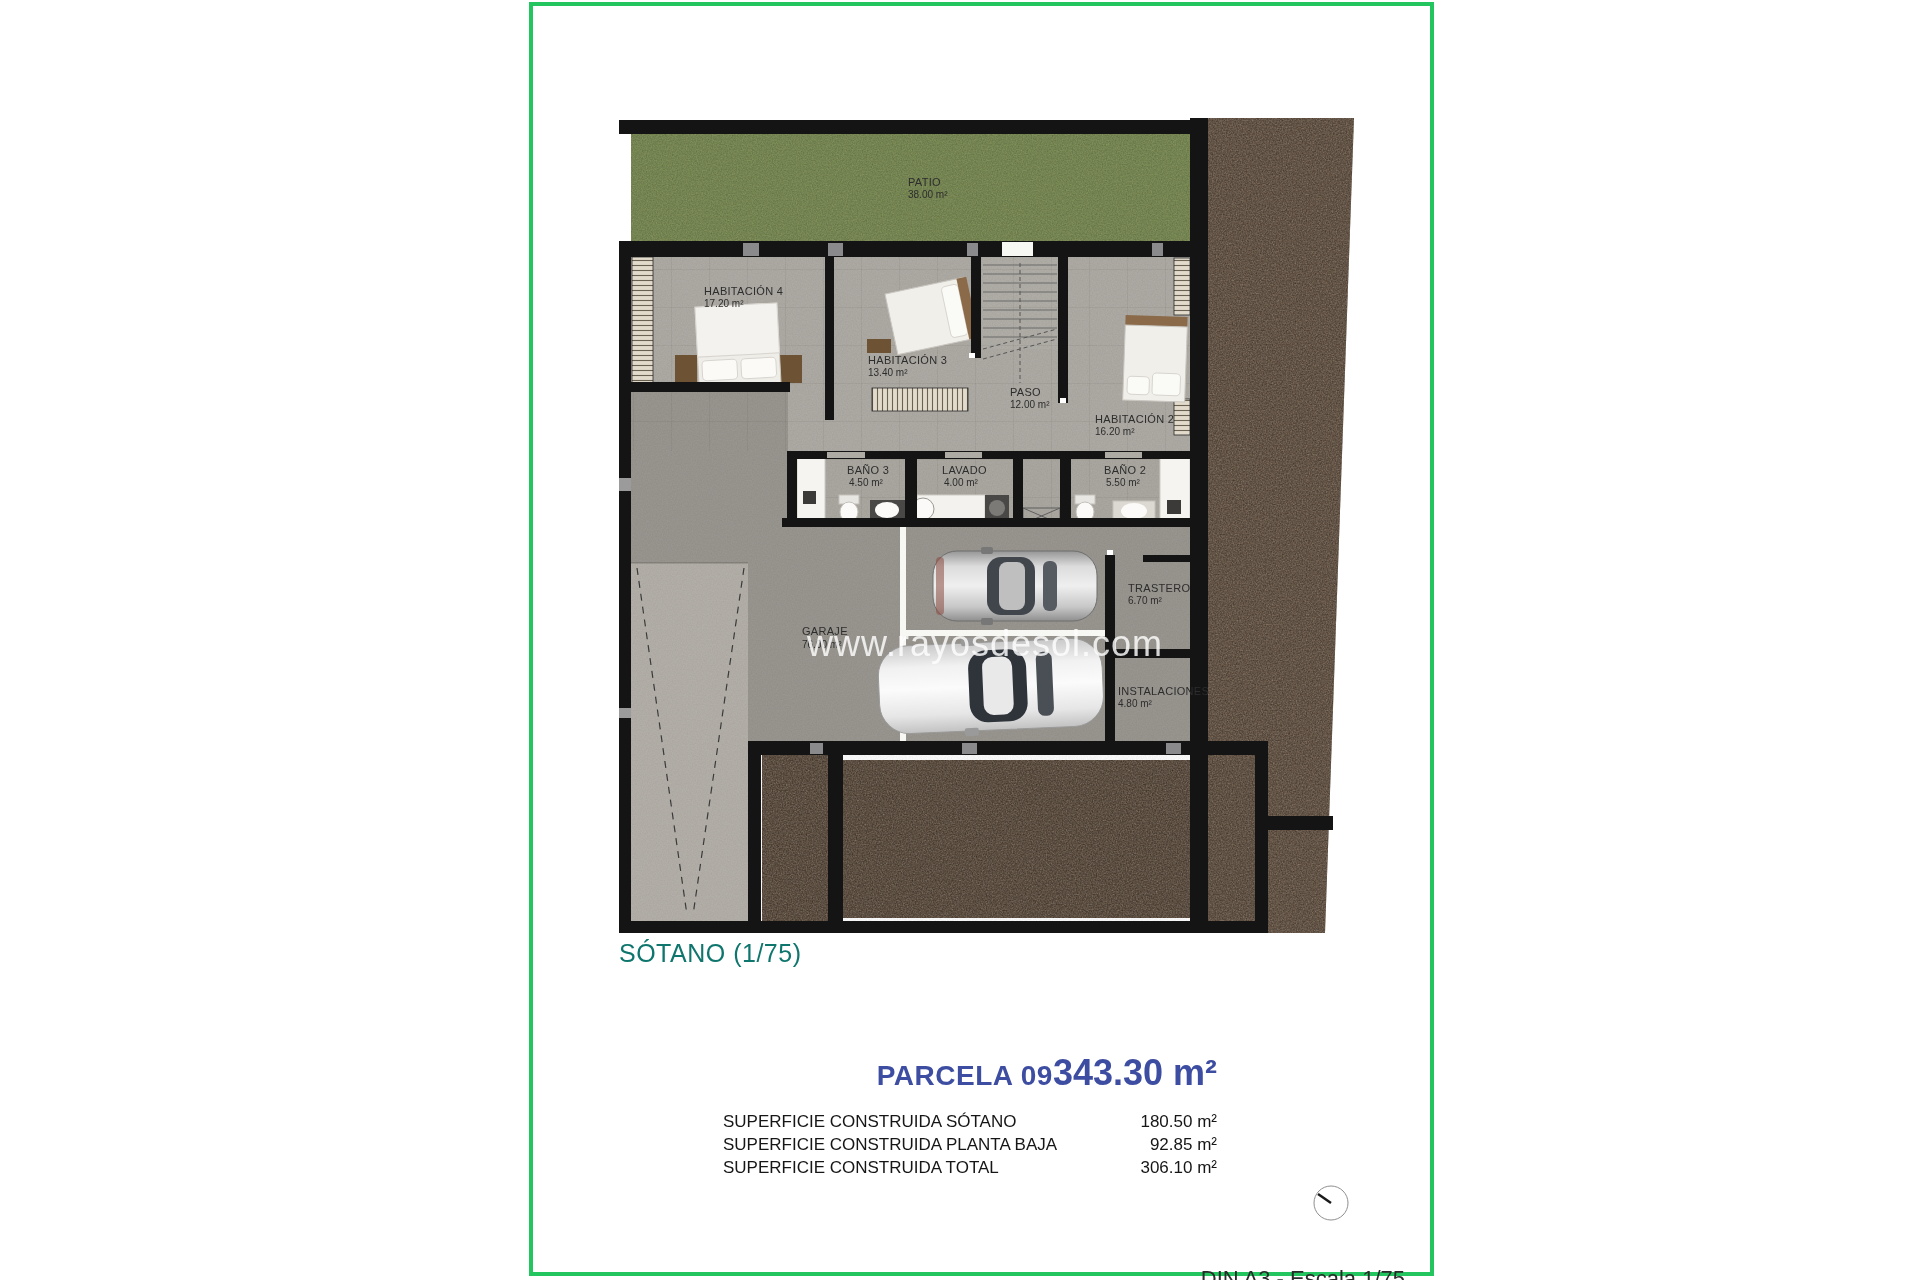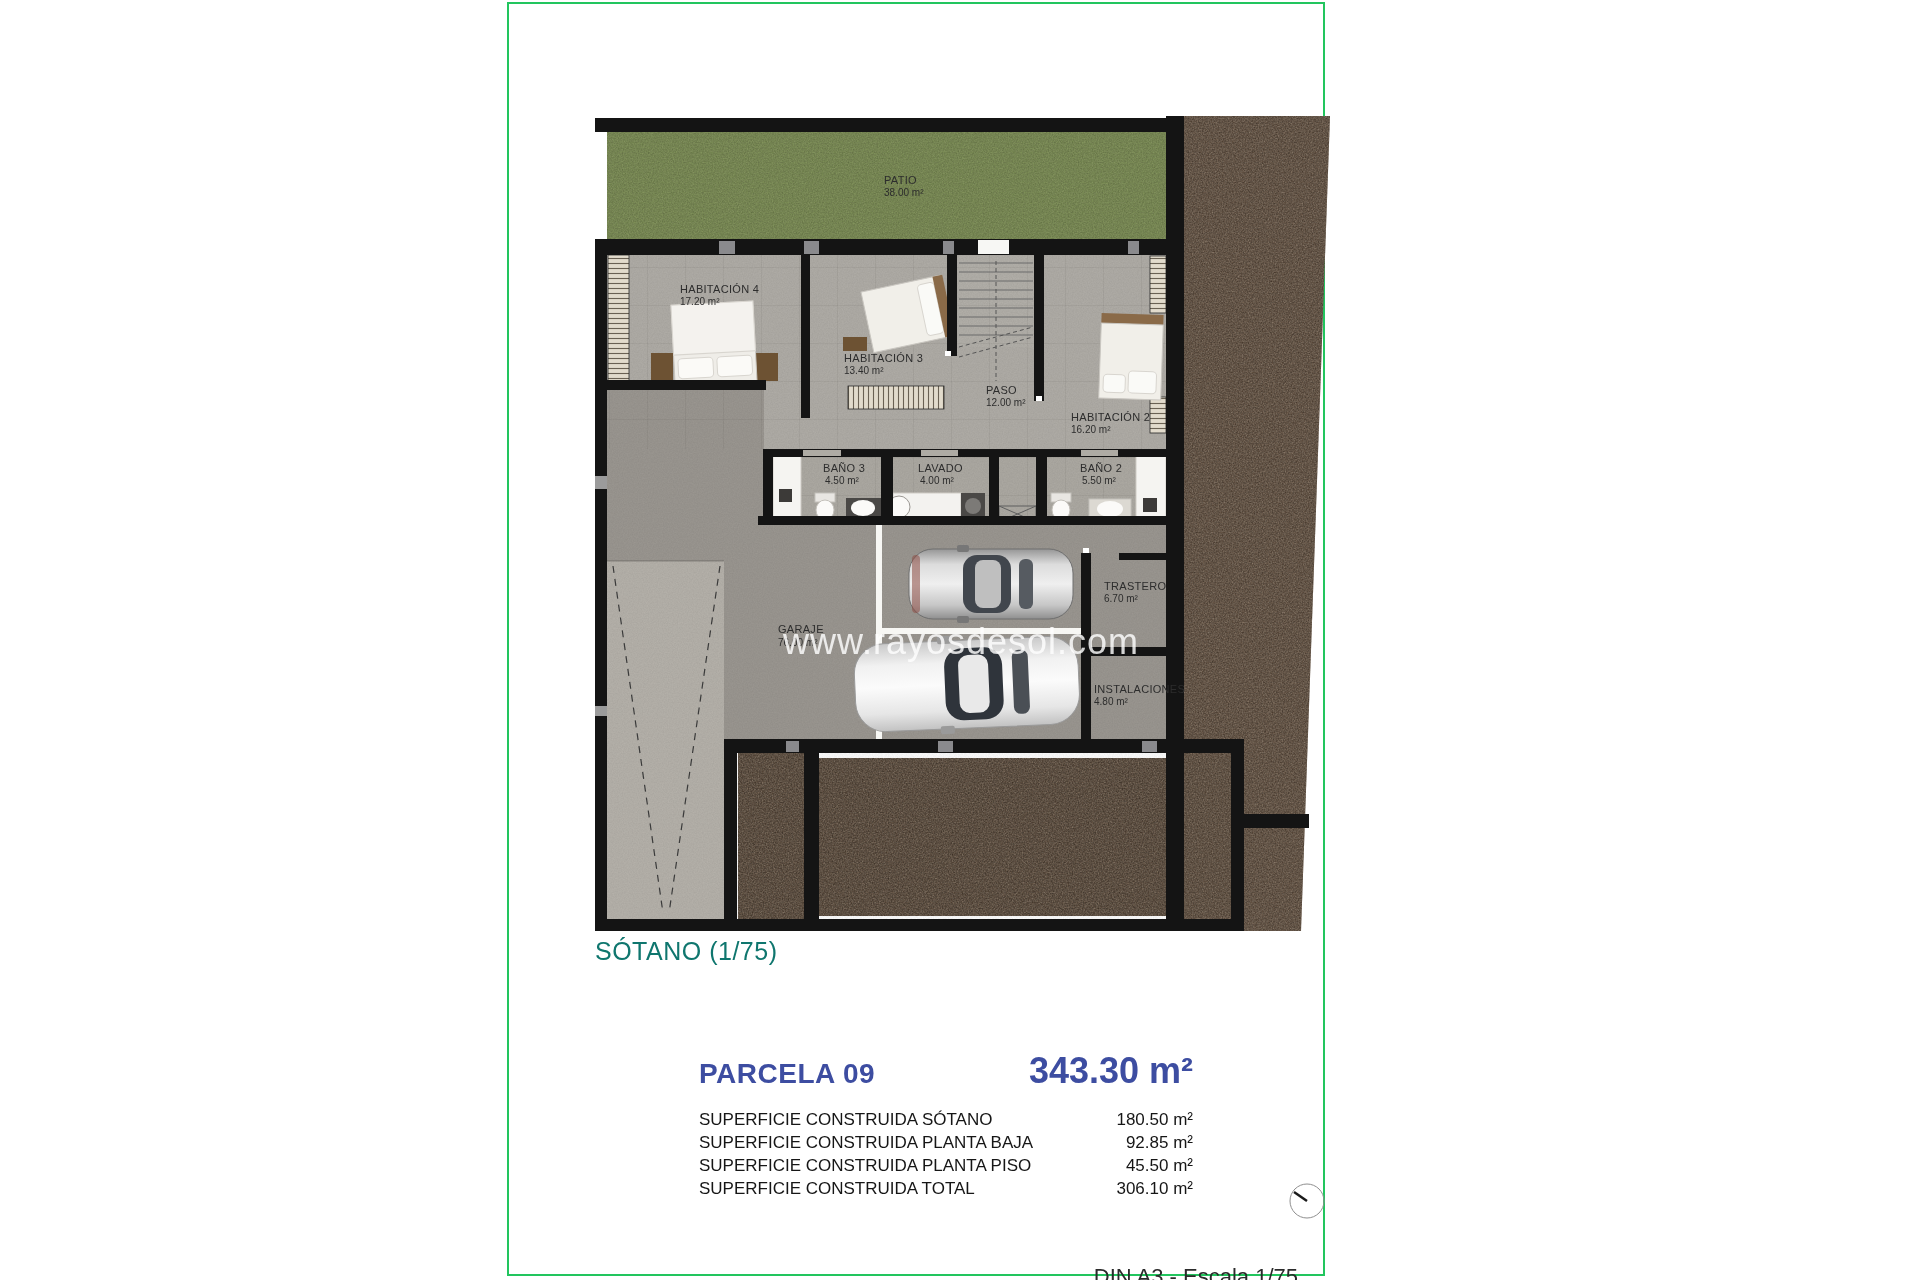--- a/index.html
+++ b/index.html
@@ -1,24 +1,24 @@
 <!DOCTYPE html>
 <html><head>
 <meta charset="utf-8">
 <style>
   html,body{margin:0;padding:0;background:#ffffff;}
   .canvas{position:relative;width:1920px;height:1280px;background:#ffffff;overflow:hidden;
           font-family:"Liberation Sans",sans-serif;}
-  .page{position:absolute;left:507px;top:2px;width:818px;height:1274px;background:#ffffff;
-        border:2px solid #22c55e;box-sizing:border-box;}
+  .page{position:absolute;left:529px;top:2px;width:905px;height:1274px;background:#ffffff;
+        border:4px solid #22c55e;box-sizing:border-box;}
   .plan-svg{position:absolute;left:0;top:0;width:903px;height:1272px;display:block;}
   .plan-title{position:absolute;left:86px;top:933px;font-size:25px;letter-spacing:.5px;
               color:#0f766e;white-space:nowrap;}
   .summary{position:absolute;left:190px;top:1046px;width:494px;}
-  .sum-head{display:flex;justify-content:space-between;align-items:baseline;margin-bottom:16px;}
+  .sum-head{display:flex;justify-content:flex-end;align-items:baseline;margin-bottom:16px;}
   .parcel{font-size:28px;font-weight:800;color:#3d4da1;letter-spacing:.5px;}
   .parcel-area{font-size:36px;font-weight:800;color:#3d4da1;}
   .sum-row{display:flex;justify-content:space-between;font-size:17px;font-weight:400;
            color:#161616;line-height:23px;white-space:nowrap;}
   .sum-row.muted{color:#9e9e9e;margin-top:7px;}
   .sum-row .val{text-align:left;}
   .footer-note{position:absolute;right:25px;top:1226px;font-size:22px;color:#2b2b2b;white-space:nowrap;margin-top:34px;}
   .compass{position:absolute;left:779px;top:1178px;width:38px;height:38px;}
   svg text{font-family:"Liberation Sans",sans-serif;}
   .rl{font-size:11px;fill:#2d2d2d;letter-spacing:.3px;}
@@ -314,24 +314,20 @@
       </div>
       <div class="sum-row">
         <span class="lab">SUPERFICIE CONSTRUIDA SÓTANO</span>
         <span class="val">180.50 m²</span>
       </div>
       <div class="sum-row">
         <span class="lab">SUPERFICIE CONSTRUIDA PLANTA BAJA</span>
         <span class="val">92.85 m²</span>
       </div>
       <div class="sum-row">
-        <span class="lab">SUPERFICIE CONSTRUIDA PLANTA PISO</span>
-        <span class="val">45.50 m²</span>
-      </div>
-      <div class="sum-row">
         <span class="lab">SUPERFICIE CONSTRUIDA TOTAL</span>
         <span class="val">306.10 m²</span>
       </div>
     </div>
 
     <div class="compass">
       <svg width="38" height="38" viewBox="0 0 38 38">
         <circle cx="19" cy="19" r="17" fill="none" stroke="#8f8f8f" stroke-width="1"></circle>
         <line x1="6" y1="10" x2="19" y2="19" stroke="#1a1a1a" stroke-width="2.5"></line>
       </svg>

